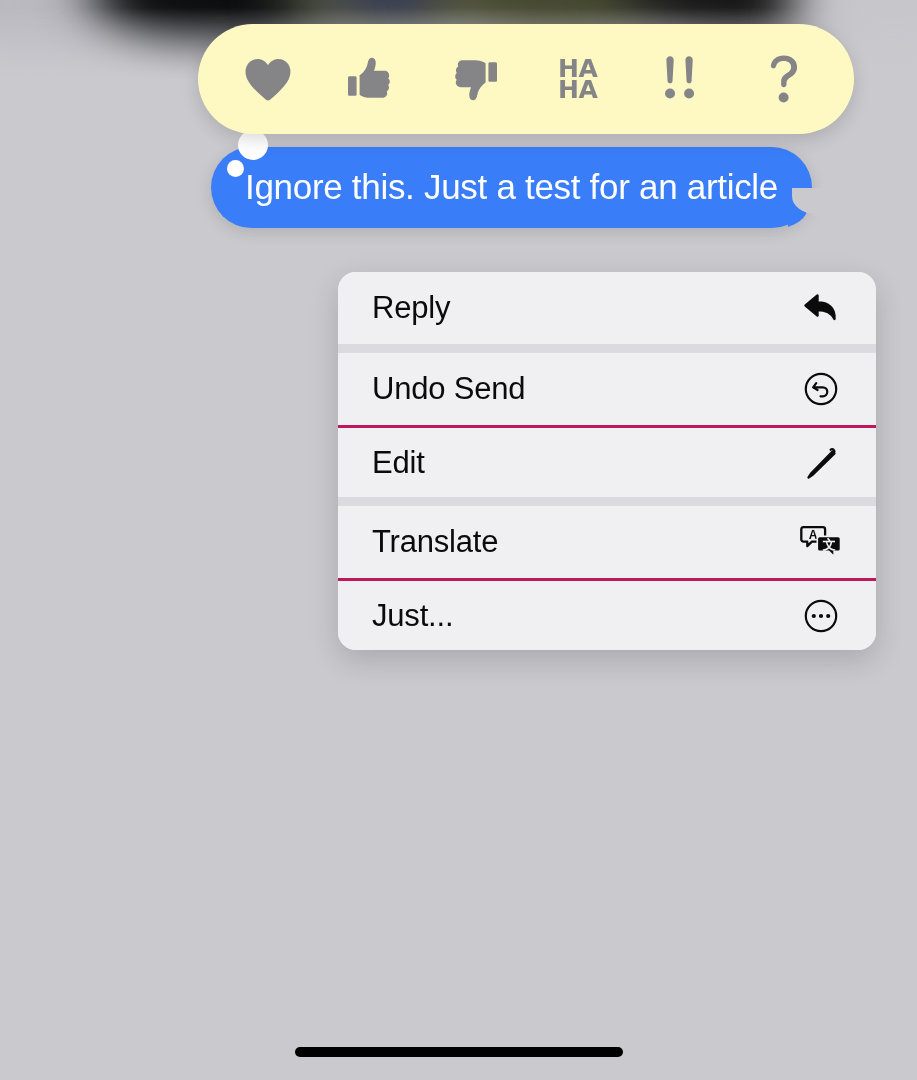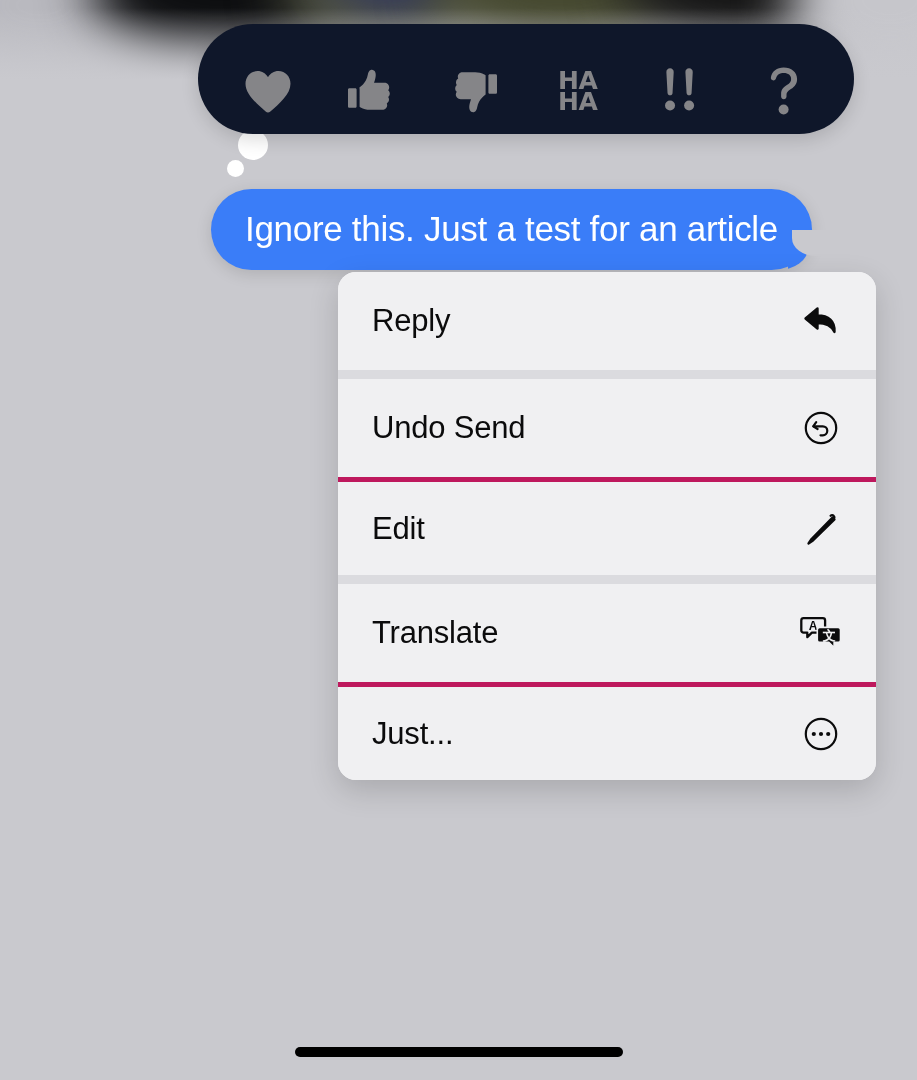--- a/index.html
+++ b/index.html
@@ -46,26 +46,26 @@
 
   
   #tapback-wrap {
     position: absolute;
     left: 198px;
     top: 24px;
   }
   #tapback-bar {
     width: 656px;
     height: 110px;
-    background: #0f172a;
+    background: #fef9c3;
     border-radius: 55px;
     display: flex;
-    align-items: flex-end;
+    align-items: flex-start;
     justify-content: space-around;
-    padding: 4px 18px;
+    padding: 16px 18px;
     box-shadow: 0 6px 18px rgba(0,0,0,0.14);
     position: relative;
     z-index: 3;
   }
   .tapback-item {
     width: 78px;
     height: 78px;
     display: flex;
     align-items: center;
     justify-content: center;
@@ -93,21 +93,20 @@
   .tb-tail.small { left: 29px; top: 136px; width: 17px; height: 17px; }
 
   
   #message-row {
     position: absolute;
     left: 0; top: 147px;
     width: 843px;
     display: flex;
     justify-content: flex-end;
     padding-right: 31px;
-    margin-top: 42px;
   }
   #message-bubble {
     position: relative;
     background: #3a7df8;
     color: #ffffff;
     border-radius: 42px;
     padding: 19px 34px 21px 34px;
     max-width: 610px;
     font-size: 35px;
     line-height: 1.18;
@@ -152,29 +151,29 @@
     border-radius: 18px;
     overflow: hidden;
     box-shadow: 0 10px 30px rgba(0,0,0,0.16);
   }
   .menu-group { background: #f0f0f2; }
   .group-sep {
     height: 9px;
     background: #dbdbdf;
   }
   .menu-item {
-    height: 98px;
+    height: 72px;
     display: flex;
     align-items: center;
     justify-content: space-between;
     padding: 0 34px 0 34px;
     cursor: pointer;
   }
   .menu-item + .menu-item {
-    border-top: 5px solid #be185d;
+    border-top: 3px solid #be185d;
     align-items: center;
   }
   .menu-label {
     font-size: 31px;
     color: #0b0b0c;
     letter-spacing: -0.2px;
   }
   .menu-icon {
     width: 42px;
     height: 42px;

